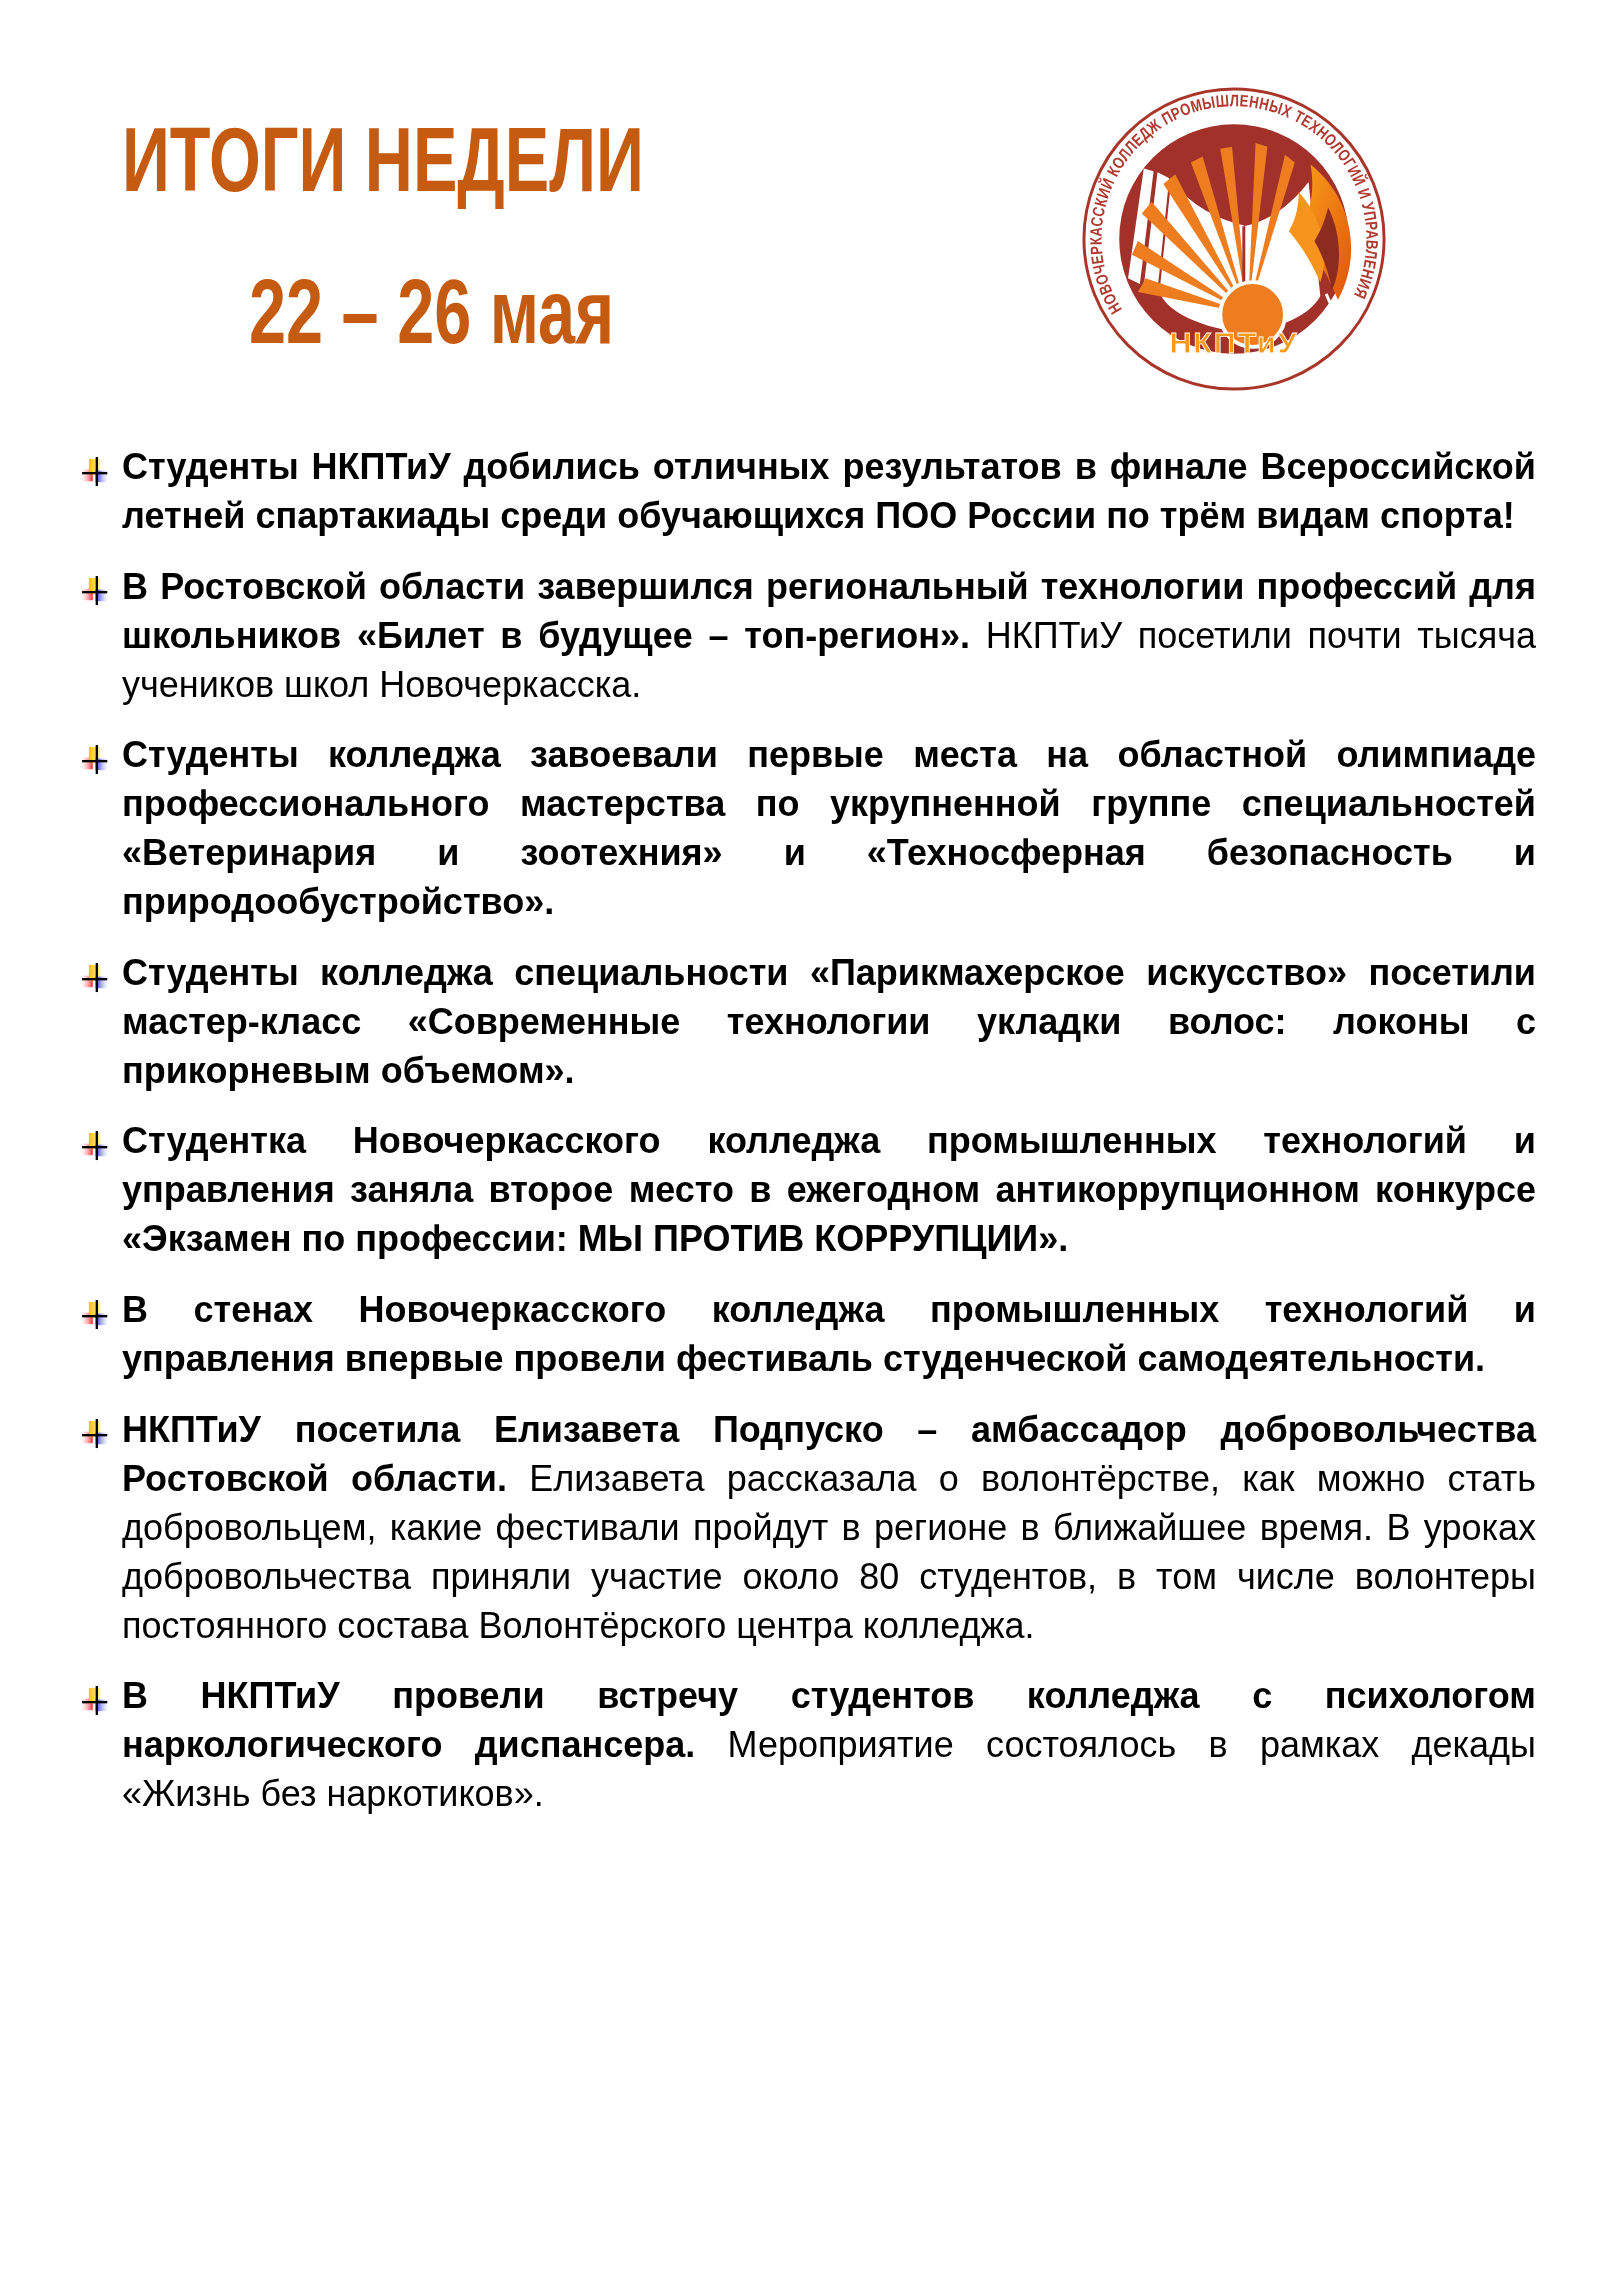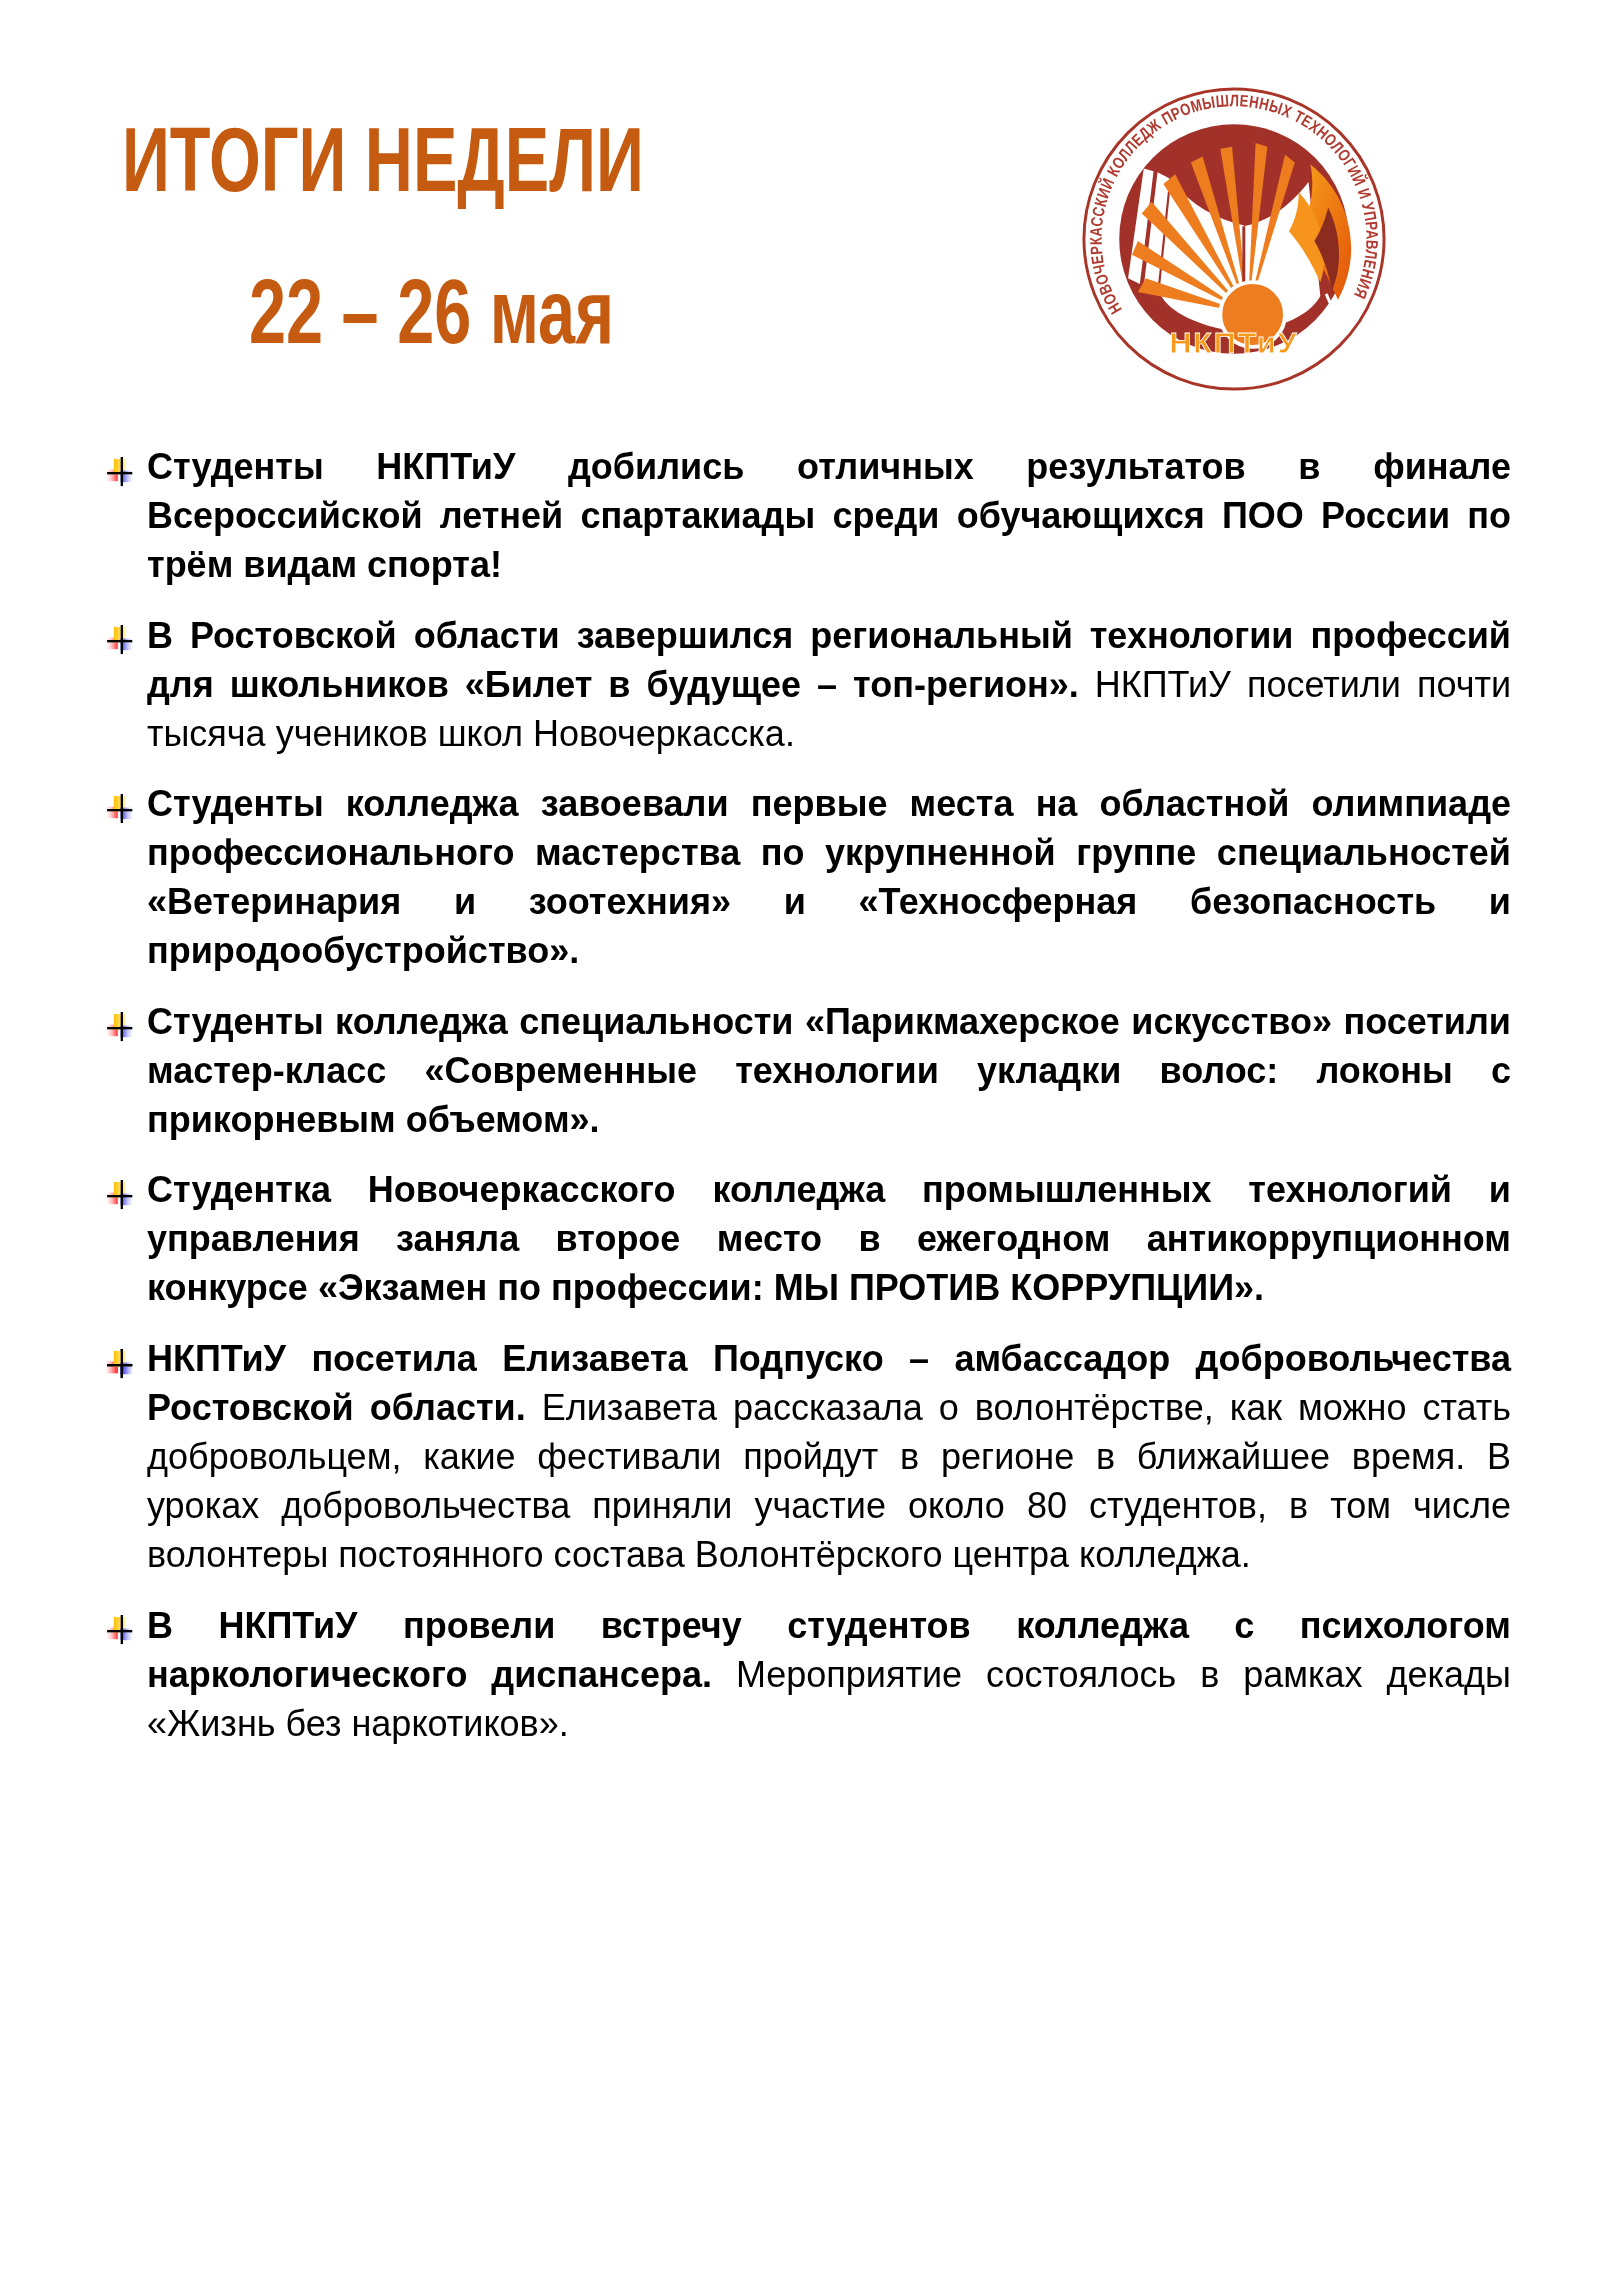--- a/index.html
+++ b/index.html
@@ -20,21 +20,21 @@
     white-space:nowrap;
     transform:scaleX(0.74);
     transform-origin:left top;
   }
   .subtitle{margin:57px 0 0 127px;}
   .logo{
     position:absolute;
     top:86px;left:1057px;
     width:306px;height:306px;
   }
-  .content{margin-top:83px;padding:0 110px;}
+  .content{margin-top:83px;padding:0 85px;}
   ul.news{list-style:none;margin:0;padding:0;}
   ul.news li{
     position:relative;
     padding-left:37px;
     margin-bottom:21.6px;
     font-size:36px;
     line-height:49px;
     text-align:justify;
   }
   ul.news li .bullet{
@@ -177,21 +177,21 @@
     </li>
 
     <li>
       <span class="bullet"><svg width="27.4" height="31" viewBox="0 0 28 32">
             <rect x="0" y="13" width="12" height="12" fill="url(#bg-red)"></rect>
             <rect x="8" y="2" width="12" height="16" fill="url(#bg-yellow)"></rect>
             <rect x="15" y="14" width="12" height="12" fill="url(#bg-blue)"></rect>
             <rect x="15" y="0" width="2.4" height="30" fill="#000"></rect>
             <rect x="1" y="15.5" width="26" height="2.4" fill="#000"></rect>
           </svg></span>
-      <span class="run-regular"></span>
+      <span class="run-bold">В стенах Новочеркасского колледжа промышленных технологий и управления впервые провели фестиваль студенческой самодеятельности.</span><span class="run-regular"></span>
     </li>
 
     <li>
       <span class="bullet"><svg width="27.4" height="31" viewBox="0 0 28 32">
             <rect x="0" y="13" width="12" height="12" fill="url(#bg-red)"></rect>
             <rect x="8" y="2" width="12" height="16" fill="url(#bg-yellow)"></rect>
             <rect x="15" y="14" width="12" height="12" fill="url(#bg-blue)"></rect>
             <rect x="15" y="0" width="2.4" height="30" fill="#000"></rect>
             <rect x="1" y="15.5" width="26" height="2.4" fill="#000"></rect>
           </svg></span>

